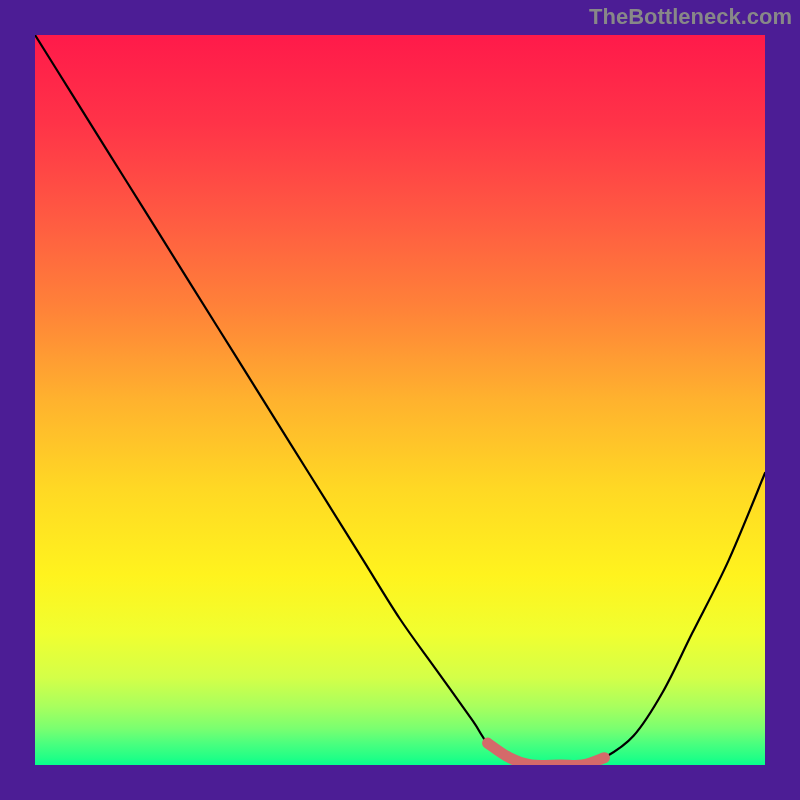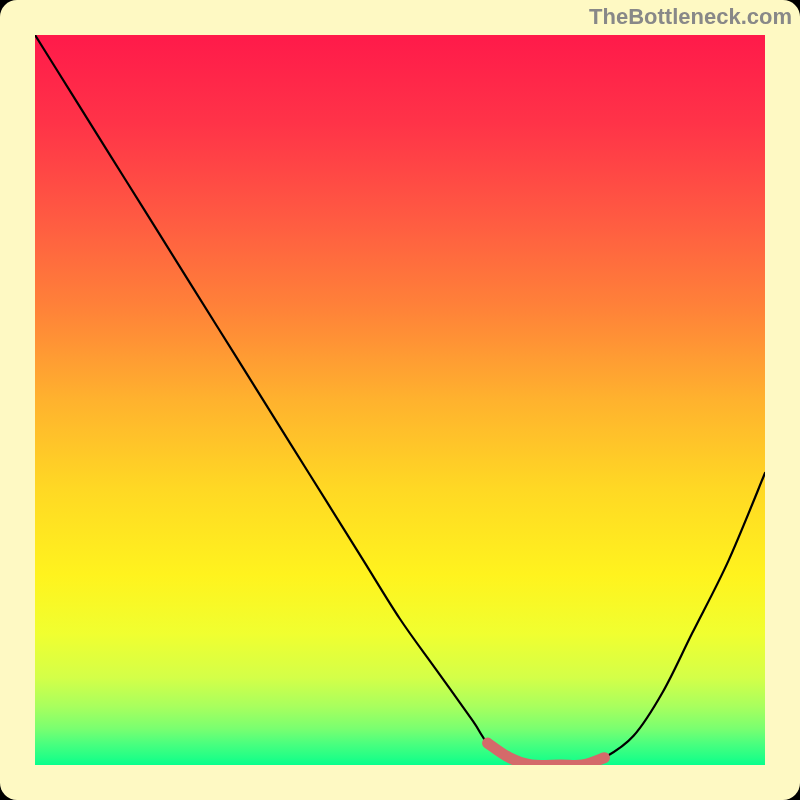--- a/index.html
+++ b/index.html
@@ -1,22 +1,21 @@
 <!DOCTYPE html>
 <html><head>
 <meta charset="utf-8">
 <style>
   * { margin: 0; padding: 0; box-sizing: border-box; }
   html, body { width: 800px; height: 800px; overflow: hidden; background: #000; }
   .chart-container {
     position: relative;
     width: 800px;
     height: 800px;
-    background: #fef9c3;
-    border-radius: 17px;
+    background: #4c1d95;
   }
   .watermark {
     position: absolute;
     top: 4px;
     right: 8px;
     color: #888;
     font-family: Arial, sans-serif;
     font-size: 22px;
     font-weight: bold;
     z-index: 10;

